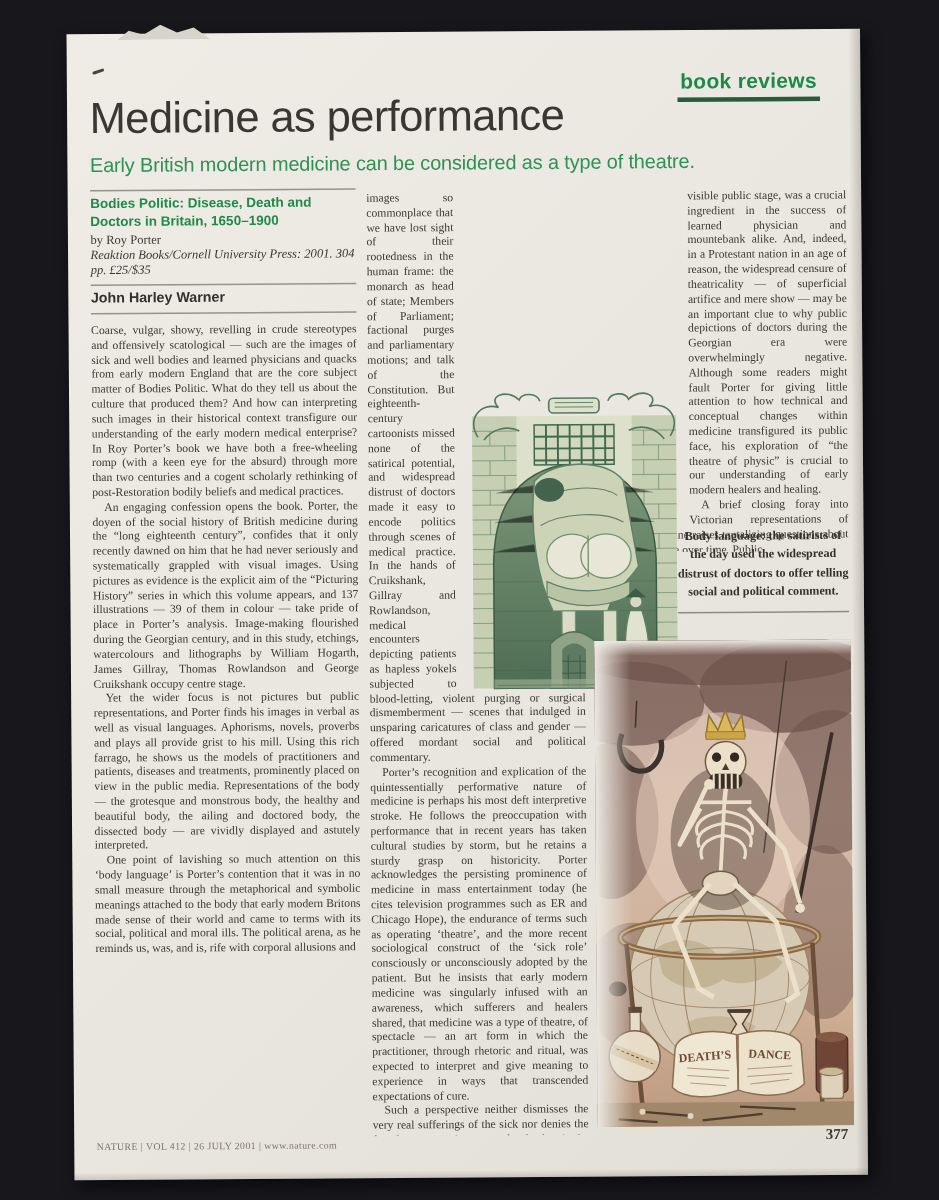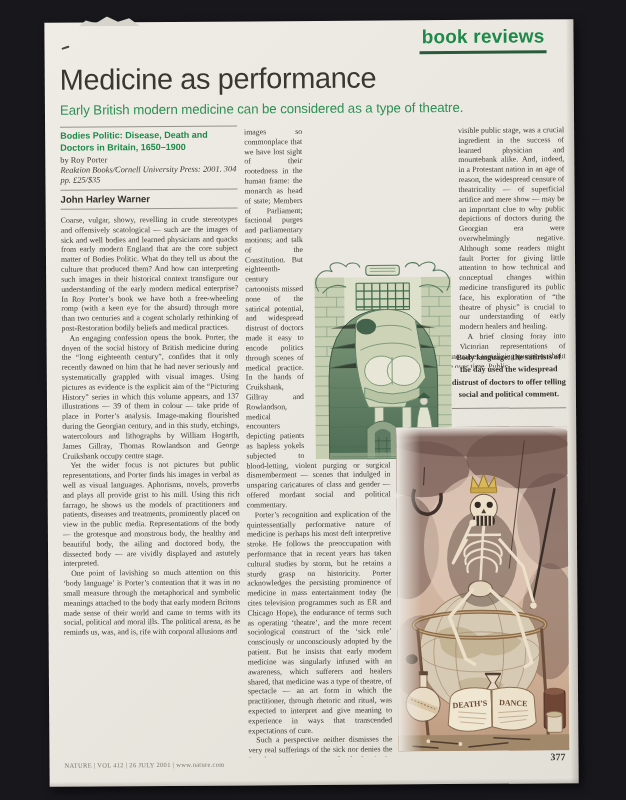--- a/index.html
+++ b/index.html
@@ -16,22 +16,22 @@
   }
   .edge-shade{position:absolute;right:0;top:0;bottom:0;width:8px;
     background:linear-gradient(to right,rgba(0,0,0,0),rgba(60,50,40,0.22));}
   .bottom-shade{position:absolute;left:0;right:0;bottom:0;height:5px;
     background:linear-gradient(to bottom,rgba(0,0,0,0),rgba(60,50,40,0.18));}
   .tear{position:absolute;top:-7px;left:34px;width:62px;height:11px;background:#d7d4cc;
     clip-path:polygon(0 100%,12% 45%,28% 70%,46% 10%,64% 58%,82% 28%,100% 100%);}
   .pen-mark{position:absolute;left:17px;top:24px;width:8px;height:2px;background:#49453e;
     transform:rotate(-18deg);border-radius:1px;}
 
-  .kicker{position:absolute;top:6px;right:27px;
-    font-family:"Liberation Sans",sans-serif;font-weight:bold;font-size:19px;
+  .kicker{position:absolute;top:26px;right:27px;
+    font-family:"Liberation Sans",sans-serif;font-weight:bold;font-size:14px;
     color:#1e8a4a;letter-spacing:.2px;padding:0 2px 3px 2px;border-bottom:3.5px solid #2a5a3c;}
   .title{position:absolute;left:15px;top:41px;
     font-family:"Liberation Sans",sans-serif;font-weight:400;font-size:29px;
     color:#3a3733;letter-spacing:-0.4px;white-space:nowrap;}
   .standfirst{position:absolute;left:15px;top:80px;
     font-family:"Liberation Sans",sans-serif;font-size:13.3px;color:#2e9155;
     letter-spacing:-0.1px;white-space:nowrap;}
 
   .bookinfo{position:absolute;left:15px;top:104px;width:177px;
     border-top:1px solid #97938b;padding-top:3px;}

